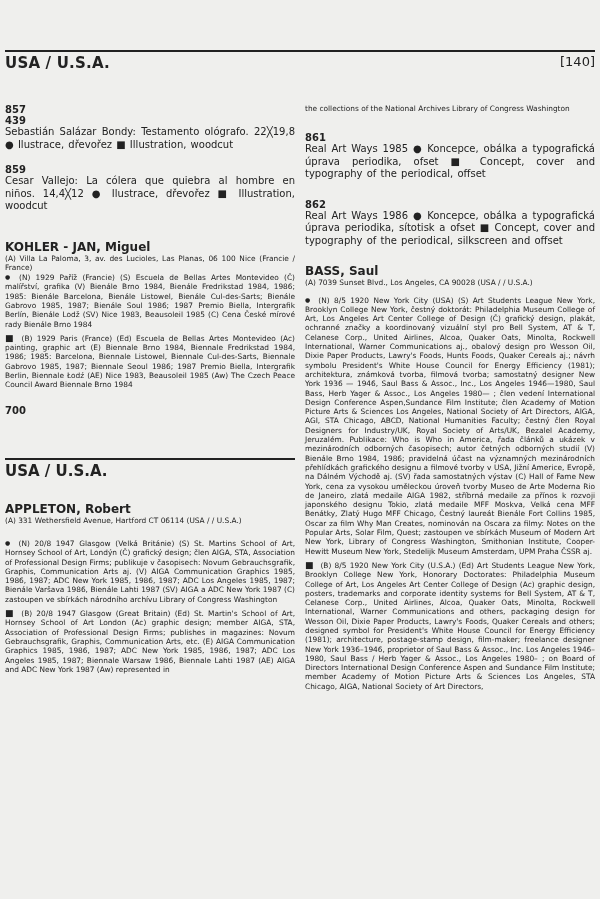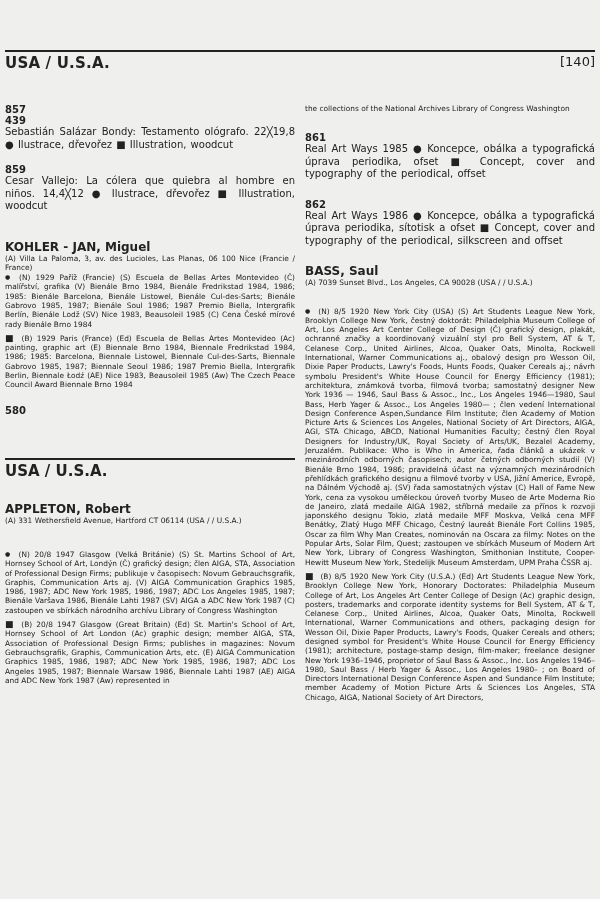--- a/index.html
+++ b/index.html
@@ -47,37 +47,37 @@
   <p class="cat-num">859</p>
   <p class="cat-text">Cesar Vallejo: La cólera que quiebra al hombre en niños. 14,4╳12 ● Ilustrace, dřevořez ■ Illustration, woodcut</p>
 
   <div style="height:14px"></div>
   <p class="artist-name">KOHLER - JAN, Miguel</p>
   <p class="body-small" style="margin-bottom:0">(A) Villa La Paloma, 3, av. des Lucioles, Las Planas, 06 100 Nice (Francie / France)</p>
   <p class="body-small bullet">(N) 1929 Paříž (Francie) (S) Escuela de Bellas Artes Montevideo (Č) malířství, grafika (V) Bienále Brno 1984, Bienále Fredrikstad 1984, 1986; 1985: Bienále Barcelona, Bienále Listowel, Bienále Cul-des-Sarts; Bienále Gabrovo 1985, 1987; Bienále Soul 1986; 1987 Premio Biella, Intergrafik Berlín, Bienále Lodž (SV) Nice 1983, Beausoleil 1985 (C) Cena České mírové rady Bienále Brno 1984</p>
   <p class="body-small square">(B) 1929 Paris (France) (Ed) Escuela de Bellas Artes Montevideo (Ac) painting, graphic art (E) Biennale Brno 1984, Biennale Fredrikstad 1984, 1986; 1985: Barcelona, Biennale Listowel, Biennale Cul-des-Sarts, Biennale Gabrovo 1985, 1987; Biennale Seoul 1986; 1987 Premio Biella, Intergrafik Berlin, Biennale Łodź (AE) Nice 1983, Beausoleil 1985 (Aw) The Czech Peace Council Award Biennale Brno 1984</p>
 
   <div style="height:10px"></div>
-  <p class="cat-num">580</p>
+  <p class="cat-num">700</p>
 
   <div style="height:32px"></div>
   <div class="section-header">USA / U.S.A.</div>
 
   <div style="height:22px"></div>
   <p class="artist-name">APPLETON, Robert</p>
-  <p class="body-small" style="margin-bottom:24px">(A) 331 Wethersfield Avenue, Hartford CT 06114 (USA / / U.S.A.)</p>
+  <p class="body-small" style="margin-bottom:13px">(A) 331 Wethersfield Avenue, Hartford CT 06114 (USA / / U.S.A.)</p>
   <p class="body-small bullet">(N) 20/8 1947 Glasgow (Velká Británie) (S) St. Martins School of Art, Hornsey School of Art, Londýn (Č) grafický design; člen AIGA, STA, Association of Professional Design Firms; publikuje v časopisech: Novum Gebrauchsgrafik, Graphis, Communication Arts aj. (V) AIGA Communication Graphics 1985, 1986, 1987; ADC New York 1985, 1986, 1987; ADC Los Angeles 1985, 1987; Bienále Varšava 1986, Bienále Lahti 1987 (SV) AIGA a ADC New York 1987 (C) zastoupen ve sbírkách národního archívu Library of Congress Washington</p>
   <p class="body-small square">(B) 20/8 1947 Glasgow (Great Britain) (Ed) St. Martin's School of Art, Hornsey School of Art London (Ac) graphic design; member AIGA, STA, Association of Professional Design Firms; publishes in magazines: Novum Gebrauchsgrafik, Graphis, Communication Arts, etc. (E) AIGA Communication Graphics 1985, 1986, 1987; ADC New York 1985, 1986, 1987; ADC Los Angeles 1985, 1987; Biennale Warsaw 1986, Biennale Lahti 1987 (AE) AIGA and ADC New York 1987 (Aw) represented in</p>
 </div>
 
 <div class="col col-right">
   <p class="body-small" style="margin-bottom:19px">the collections of the National Archives Library of Congress Washington</p>
   <p class="cat-num">861</p>
   <p class="cat-text" style="margin-bottom:18px">Real Art Ways 1985 ● Koncepce, obálka a typografická úprava periodika, ofset ■ Concept, cover and typography of the periodical, offset</p>
   <p class="cat-num">862</p>
   <p class="cat-text">Real Art Ways 1986 ● Koncepce, obálka a typografická úprava periodika, sítotisk a ofset ■ Concept, cover and typography of the periodical, silkscreen and offset</p>
 
   <div style="height:4px"></div>
   <p class="artist-name">BASS, Saul</p>
-  <p class="body-small" style="margin-bottom:18px">(A) 7039 Sunset Blvd., Los Angeles, CA 90028 (USA / / U.S.A.)</p>
+  <p class="body-small" style="margin-bottom:7px">(A) 7039 Sunset Blvd., Los Angeles, CA 90028 (USA / / U.S.A.)</p>
   <p class="body-small bullet">(N) 8/5 1920 New York City (USA) (S) Art Students League New York, Brooklyn College New York, čestný doktorát: Philadelphia Museum College of Art, Los Angeles Art Center College of Design (Č) grafický design, plakát, ochranné značky a koordinovaný vizuální styl pro Bell System, AT &amp; T, Celanese Corp., United Airlines, Alcoa, Quaker Oats, Minolta, Rockwell International, Warner Communications aj., obalový design pro Wesson Oil, Dixie Paper Products, Lawry's Foods, Hunts Foods, Quaker Cereals aj.; návrh symbolu President's White House Council for Energy Efficiency (1981); architektura, známková tvorba, filmová tvorba; samostatný designer New York 1936 — 1946, Saul Bass &amp; Assoc., Inc., Los Angeles 1946—1980, Saul Bass, Herb Yager &amp; Assoc., Los Angeles 1980— ; člen vedení International Design Conference Aspen,Sundance Film Institute; člen Academy of Motion Picture Arts &amp; Sciences Los Angeles, National Society of Art Directors, AIGA, AGI, STA Chicago, ABCD, National Humanities Faculty; čestný člen Royal Designers for Industry/UK, Royal Society of Arts/UK, Bezalel Academy, Jeruzalém. Publikace: Who is Who in America, řada článků a ukázek v mezinárodních odborných časopisech; autor četných odborných studií (V) Bienále Brno 1984, 1986; pravidelná účast na významných mezinárodních přehlídkách grafického designu a filmové tvorby v USA, Jižní Americe, Evropě, na Dálném Východě aj. (SV) řada samostatných výstav (C) Hall of Fame New York, cena za vysokou uměleckou úroveň tvorby Museo de Arte Moderna Rio de Janeiro, zlatá medaile AIGA 1982, stříbrná medaile za přínos k rozvoji japonského designu Tokio, zlatá medaile MFF Moskva, Velká cena MFF Benátky, Zlatý Hugo MFF Chicago, Čestný laureát Bienále Fort Collins 1985, Oscar za film Why Man Creates, nominován na Oscara za filmy: Notes on the Popular Arts, Solar Film, Quest; zastoupen ve sbírkách Museum of Modern Art New York, Library of Congress Washington, Smithonian Institute, Cooper-Hewitt Museum New York, Stedelijk Museum Amsterdam, UPM Praha ČSSR aj.</p>
   <p class="body-small square">(B) 8/5 1920 New York City (U.S.A.) (Ed) Art Students League New York, Brooklyn College New York, Honorary Doctorates: Philadelphia Museum College of Art, Los Angeles Art Center College of Design (Ac) graphic design, posters, trademarks and corporate identity systems for Bell System, AT &amp; T, Celanese Corp., United Airlines, Alcoa, Quaker Oats, Minolta, Rockwell International, Warner Communications and others, packaging design for Wesson Oil, Dixie Paper Products, Lawry's Foods, Quaker Cereals and others; designed symbol for President's White House Council for Energy Efficiency (1981); architecture, postage-stamp design, film-maker; freelance designer New York 1936–1946, proprietor of Saul Bass &amp; Assoc., Inc. Los Angeles 1946–1980, Saul Bass / Herb Yager &amp; Assoc., Los Angeles 1980– ; on Board of Directors International Design Conference Aspen and Sundance Film Institute; member Academy of Motion Picture Arts &amp; Sciences Los Angeles, STA Chicago, AIGA, National Society of Art Directors,</p>
 </div>
 
 </body></html>

